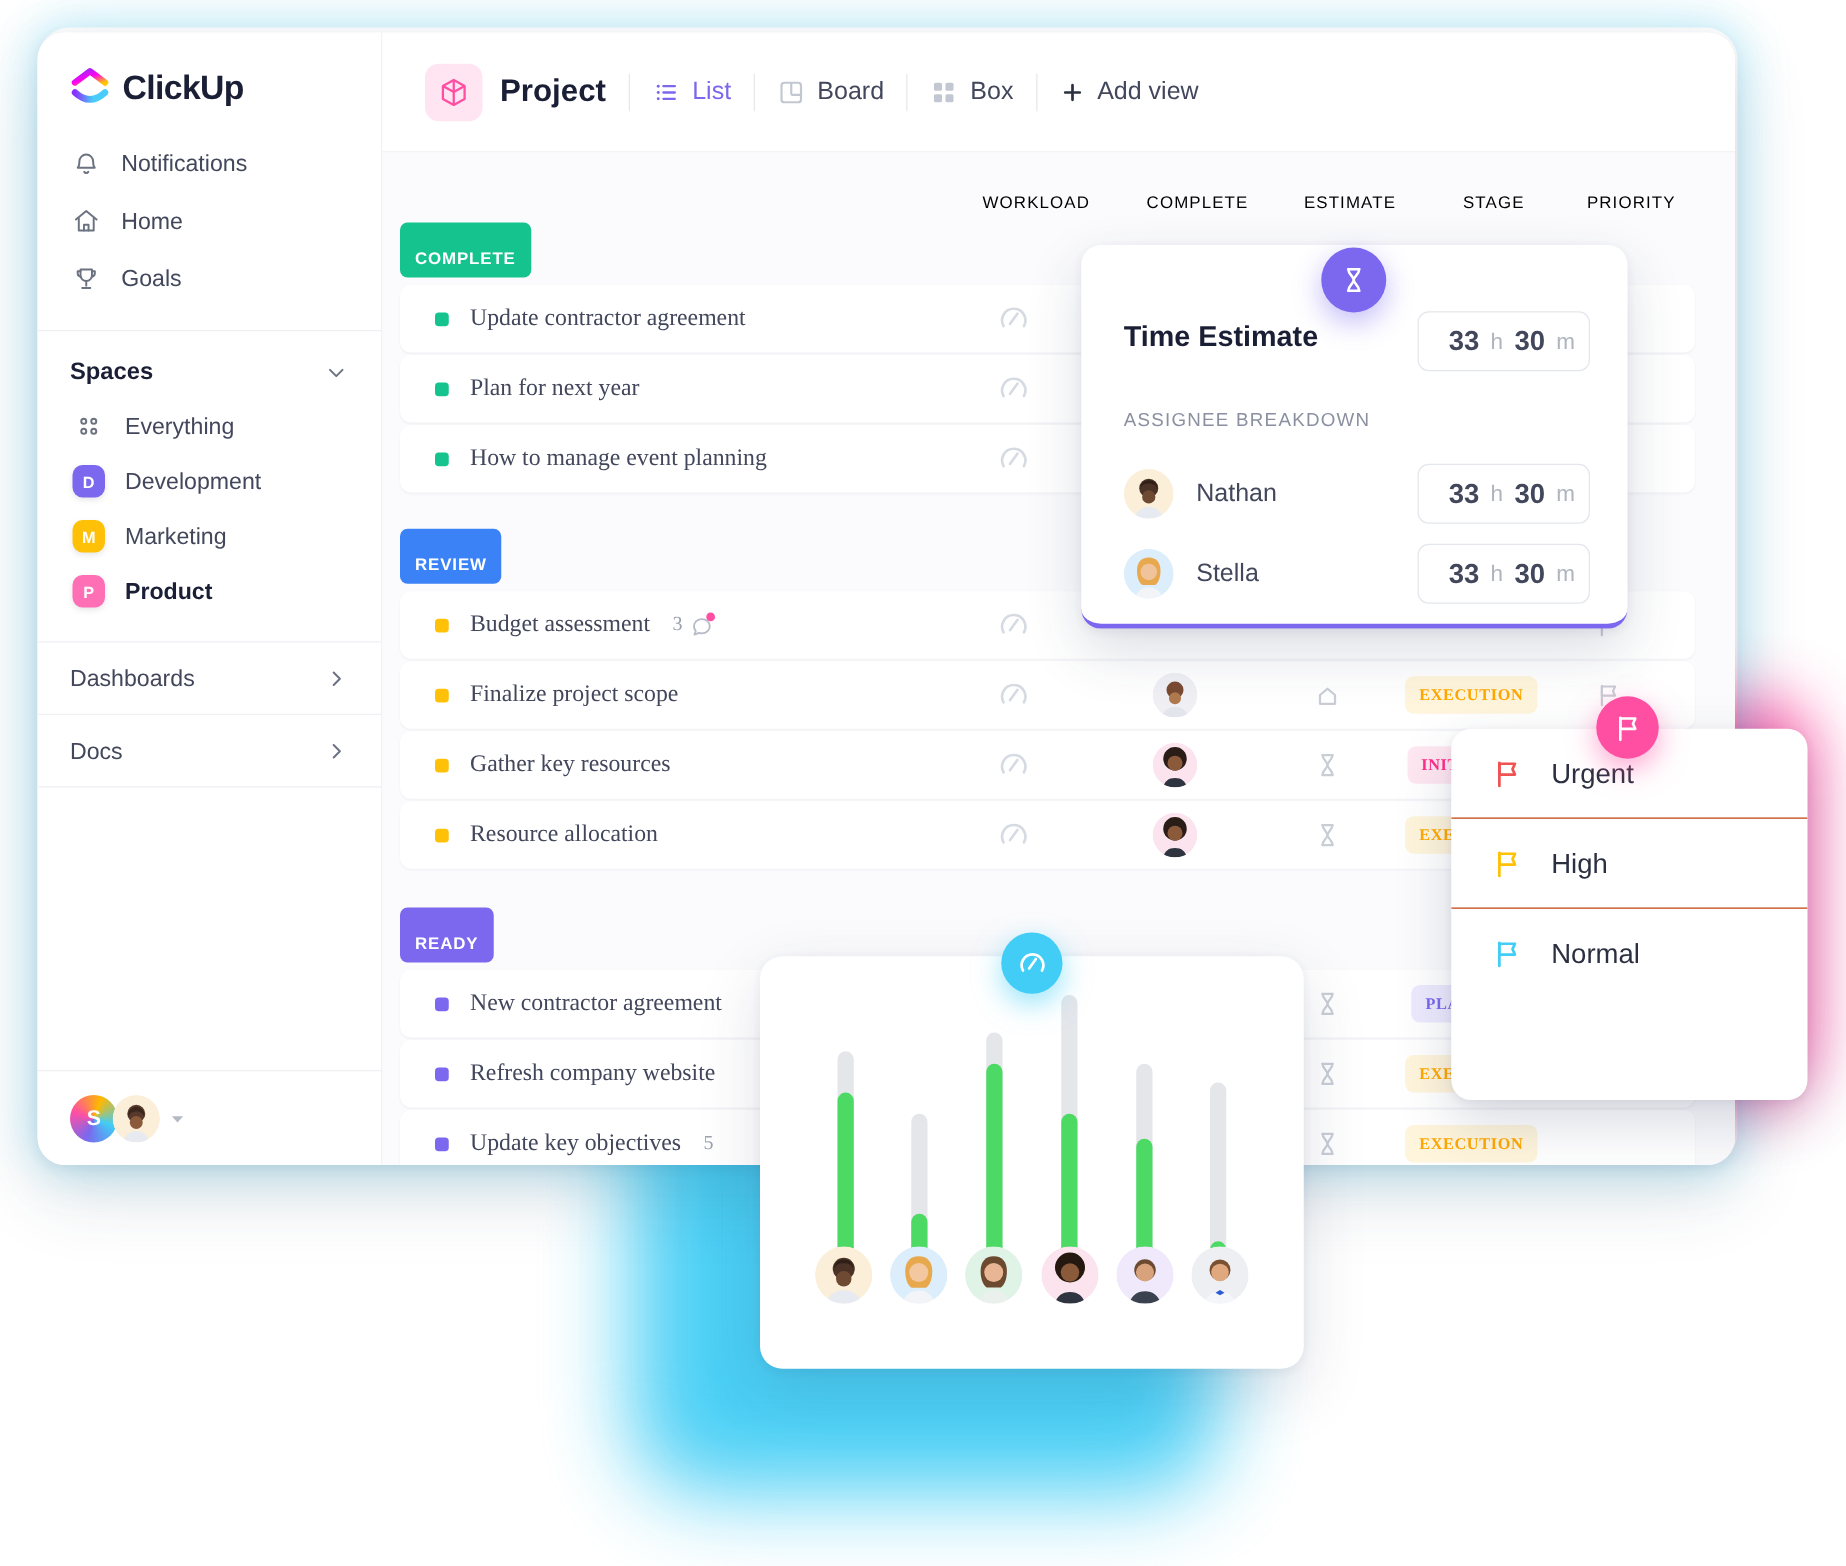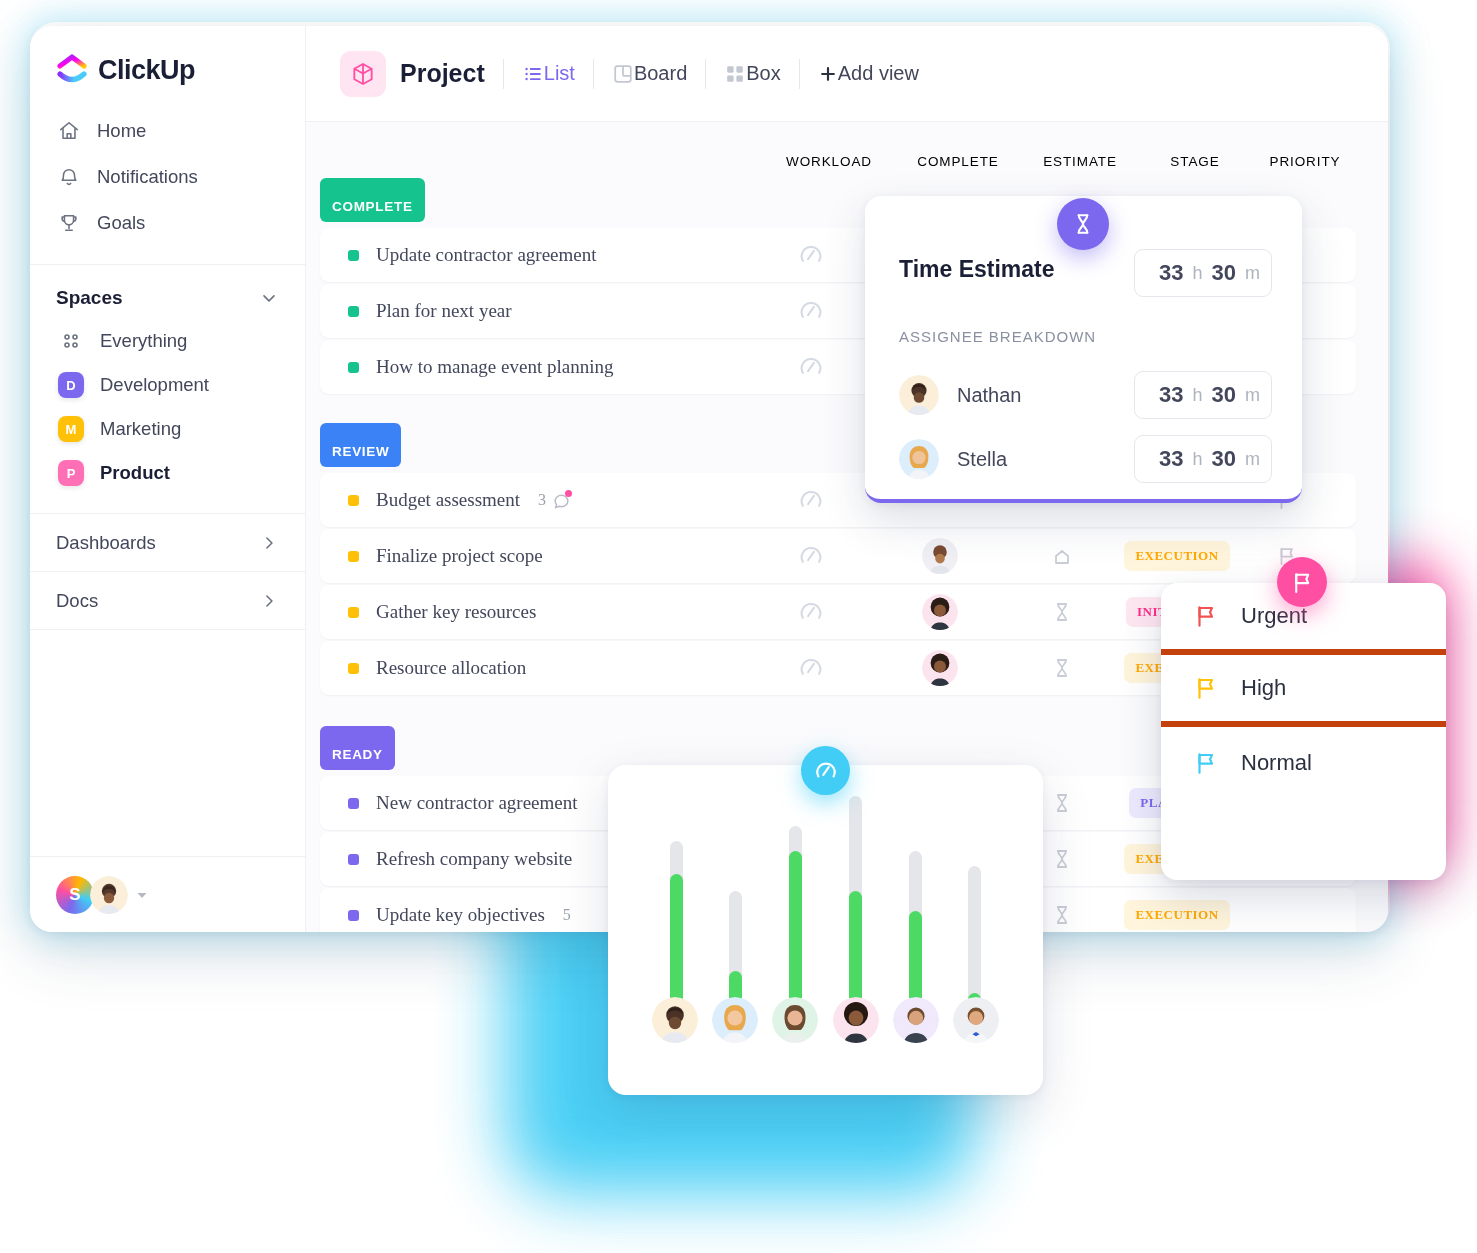--- a/index.html
+++ b/index.html
@@ -110,21 +110,21 @@
   .toolbar {
     height: 96px; display:flex; align-items:center; gap: 0px;
     padding-left: 34px; border-bottom: 1px solid #EEF0F3; background:#fff;
   }
   .proj-ico {
     width: 46px; height: 46px; border-radius: 11px; background:#FFE5F1;
     display:flex; align-items:center; justify-content:center;
   }
   .proj-name { font-size: 25px; font-weight: 700; color:#1A1F36; margin-left: 14px; }
   .tbsep { width:1px; height:30px; background:#E6E8EC; margin: 0 18px; }
-  .view-btn { display:flex; align-items:center; cursor:pointer; }
+  .view-btn { display:flex; align-items:center; gap: 10px; cursor:pointer; }
   .view-label { font-size: 20px; color:#42475B; }
   .view-btn.active .view-label { color:#7B68EE; }
 
   .grid { position:relative; background:#FBFBFD; height: 810px; }
 
   .colheads {
     position:absolute; top: 32px; right: 28px;
     display:flex; align-items:center;
   }
   .colhead {
@@ -206,21 +206,21 @@
     z-index: 40; overflow:hidden;
   }
   .pri-bubble {
     position:absolute; left: 1277px; top: 557px; width: 50px; height: 50px;
     border-radius:50%; background:#FF4FA3; z-index:41;
     display:flex; align-items:center; justify-content:center;
     box-shadow: 0 8px 22px rgba(255,79,163,.5);
   }
   .pri-item {
     height: 72px; display:flex; align-items:center; gap: 22px; padding-left: 32px;
-    border-bottom: 6px solid #c2410c; cursor:pointer;
+    border-bottom: 1px solid #c2410c; cursor:pointer;
   }
   .pri-item:last-child { border-bottom:none; }
   .pri-label { font-size: 22px; color:#2B3040; }
 
   
   .wl-card {
     position:absolute; left: 608px; top: 765px; width: 435px; height: 330px;
     background:#fff; border-radius: 18px;
     box-shadow: 0 18px 50px rgba(45,55,95,.15), 0 2px 8px rgba(45,55,95,.07);
     z-index: 25;
@@ -280,35 +280,35 @@
             <path d="M4 20 Q16 31 28 20" stroke="url(#g2)" stroke-width="5.2" fill="none" stroke-linecap="round"></path>
           </svg>
         </span>
         <span class="brand-name">ClickUp</span>
       </div>
 
       <div class="nav">
         <div class="nav-item">
           <span class="nav-ico">
             <svg width="22" height="22" viewBox="0 0 24 24" fill="none" stroke="#6B7280" stroke-width="1.7" stroke-linecap="round" stroke-linejoin="round">
+                <path d="M6 10a6 6 0 1 1 12 0c0 4 1.4 5.5 1.4 5.5H4.6S6 14 6 10z"></path>
+                <path d="M10.2 19a2 2 0 0 0 3.6 0"></path>
+              </svg>
+          </span>
+          <span class="nav-label">Notifications</span>
+        </div>
+        <div class="nav-item">
+          <span class="nav-ico">
+            <svg width="22" height="22" viewBox="0 0 24 24" fill="none" stroke="#6B7280" stroke-width="1.7" stroke-linecap="round" stroke-linejoin="round">
                 <path d="M3 10.5 12 3l9 7.5"></path>
                 <path d="M5.5 9.5V20h13V9.5"></path>
                 <path d="M10 20v-5h4v5"></path>
               </svg>
           </span>
           <span class="nav-label">Home</span>
-        </div>
-        <div class="nav-item">
-          <span class="nav-ico">
-            <svg width="22" height="22" viewBox="0 0 24 24" fill="none" stroke="#6B7280" stroke-width="1.7" stroke-linecap="round" stroke-linejoin="round">
-                <path d="M6 10a6 6 0 1 1 12 0c0 4 1.4 5.5 1.4 5.5H4.6S6 14 6 10z"></path>
-                <path d="M10.2 19a2 2 0 0 0 3.6 0"></path>
-              </svg>
-          </span>
-          <span class="nav-label">Notifications</span>
         </div>
         <div class="nav-item">
           <span class="nav-ico">
             <svg width="22" height="22" viewBox="0 0 24 24" fill="none" stroke="#6B7280" stroke-width="1.7" stroke-linecap="round" stroke-linejoin="round">
                 <path d="M7 4h10v5a5 5 0 0 1-10 0z"></path>
                 <path d="M7 5.5H4.5v1.8A3 3 0 0 0 7 10.2"></path>
                 <path d="M17 5.5h2.5v1.8a3 3 0 0 1-2.5 2.9"></path>
                 <path d="M12 14v4"></path>
                 <path d="M8.5 20h7"></path>
               </svg>

